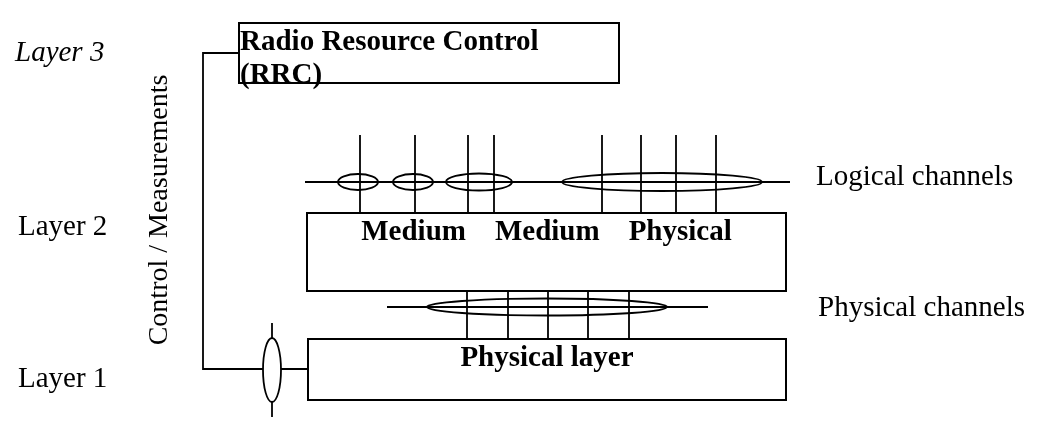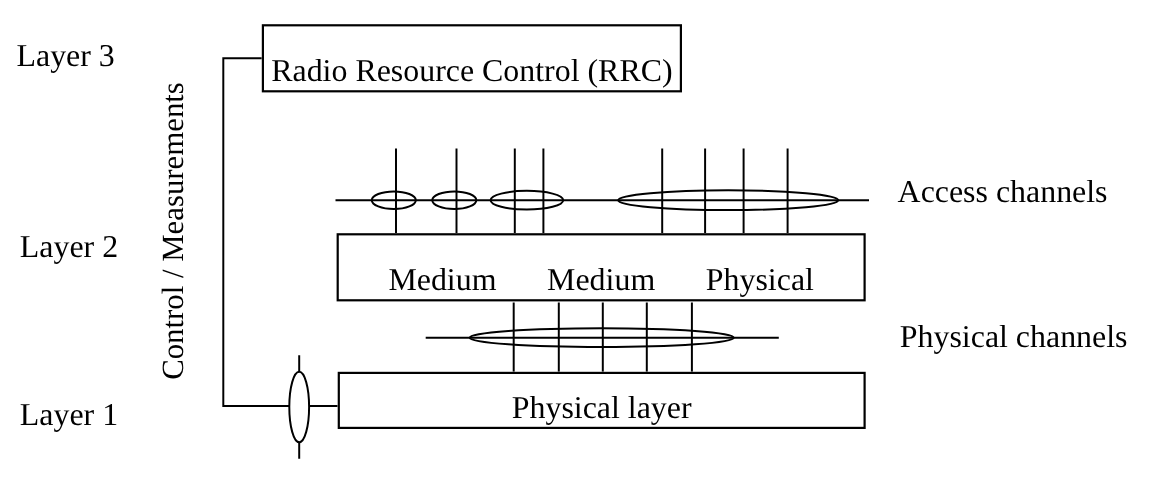--- a/index.html
+++ b/index.html
@@ -19,35 +19,36 @@
   .lineart {
     position: absolute;
     left: 0;
     top: 0;
   }
   .box {
     position: absolute;
     border: 2px solid #000000;
     background: #ffffff;
     display: flex;
-    align-items: flex-end;
+    align-items: flex-start;
     justify-content: center;
     box-sizing: border-box;
     font-size: 29px;
+    font-weight: bold;
   }
   .box-rrc { left: 238px; top: 22px; width: 382px; height: 62px; }
-  .box-mac { left: 306px; top: 212px; width: 481px; height: 62px; gap: 46px; }
-  .box-phy { left: 307px; top: 338px; width: 480px; height: 52px; }
+  .box-mac { left: 306px; top: 212px; width: 481px; height: 80px; gap: 29px; }
+  .box-phy { left: 307px; top: 338px; width: 480px; height: 63px; }
   .txt {
     position: absolute;
     font-size: 29px;
     line-height: 31px;
     white-space: nowrap;
   }
-  .layer-label-3 { left: 15px; top: 36px; }
+  .layer-label-3 { left: 15px; top: 36px; font-style: italic; }
   .layer-label-2 { left: 18px; top: 210px; }
   .layer-label-1 { left: 18px; top: 362px; text-align: center; }
   .channel-label-logical { left: 816px; top: 160px; }
   .channel-label-transport { left: 818px; top: 291px; }
   .rotated-label {
     position: absolute;
     left: 158px;
     top: 210px;
     transform: translate(-50%, -50%) rotate(-90deg);
     transform-origin: center center;
@@ -114,16 +115,16 @@
   <div class="box box-mac">
     <span>Medium</span>
     <span>Medium</span>
     <span>Physical</span>
   </div>
 
   <div class="box box-phy">
     <span>Physical layer</span>
   </div>
 
-  <div class="txt channel-label-logical">Access channels</div>
+  <div class="txt channel-label-logical">Logical channels</div>
   <div class="txt channel-label-transport">Physical channels</div>
 
 </div>
 
 </body></html>

